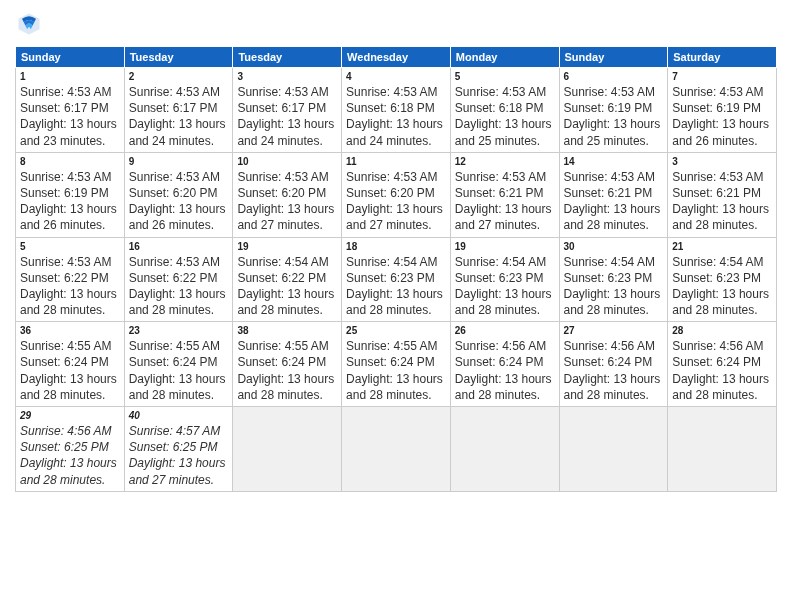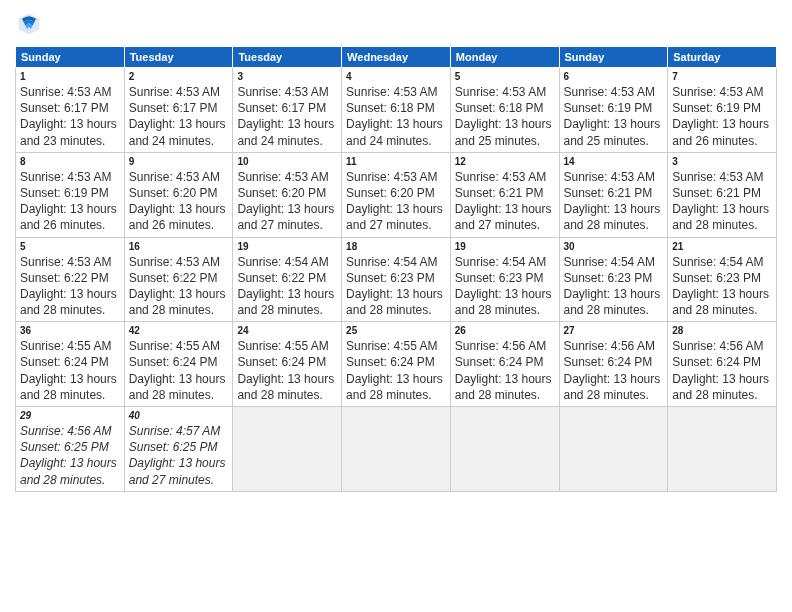--- a/index.html
+++ b/index.html
@@ -218,25 +218,25 @@
             <span class="day-num">21</span>
             <div class="day-info">Sunrise: 4:54 AM<br>Sunset: 6:23 PM<br>Daylight: 13 hours<br>and 28 minutes.</div>
           </td>
         </tr>
         <tr>
           <td>
             <span class="day-num">36</span>
             <div class="day-info">Sunrise: 4:55 AM<br>Sunset: 6:24 PM<br>Daylight: 13 hours<br>and 28 minutes.</div>
           </td>
           <td>
-            <span class="day-num">42</span>
-            <div class="day-info">Sunrise: 4:55 AM<br>Sunset: 6:24 PM<br>Daylight: 13 hours<br>and 28 minutes.</div>
-          </td>
-          <td>
-            <span class="day-num">24</span>
+            <span class="day-num">23</span>
+            <div class="day-info">Sunrise: 4:55 AM<br>Sunset: 6:24 PM<br>Daylight: 13 hours<br>and 28 minutes.</div>
+          </td>
+          <td>
+            <span class="day-num">38</span>
             <div class="day-info">Sunrise: 4:55 AM<br>Sunset: 6:24 PM<br>Daylight: 13 hours<br>and 28 minutes.</div>
           </td>
           <td>
             <span class="day-num">25</span>
             <div class="day-info">Sunrise: 4:55 AM<br>Sunset: 6:24 PM<br>Daylight: 13 hours<br>and 28 minutes.</div>
           </td>
           <td>
             <span class="day-num">26</span>
             <div class="day-info">Sunrise: 4:56 AM<br>Sunset: 6:24 PM<br>Daylight: 13 hours<br>and 28 minutes.</div>
           </td>

